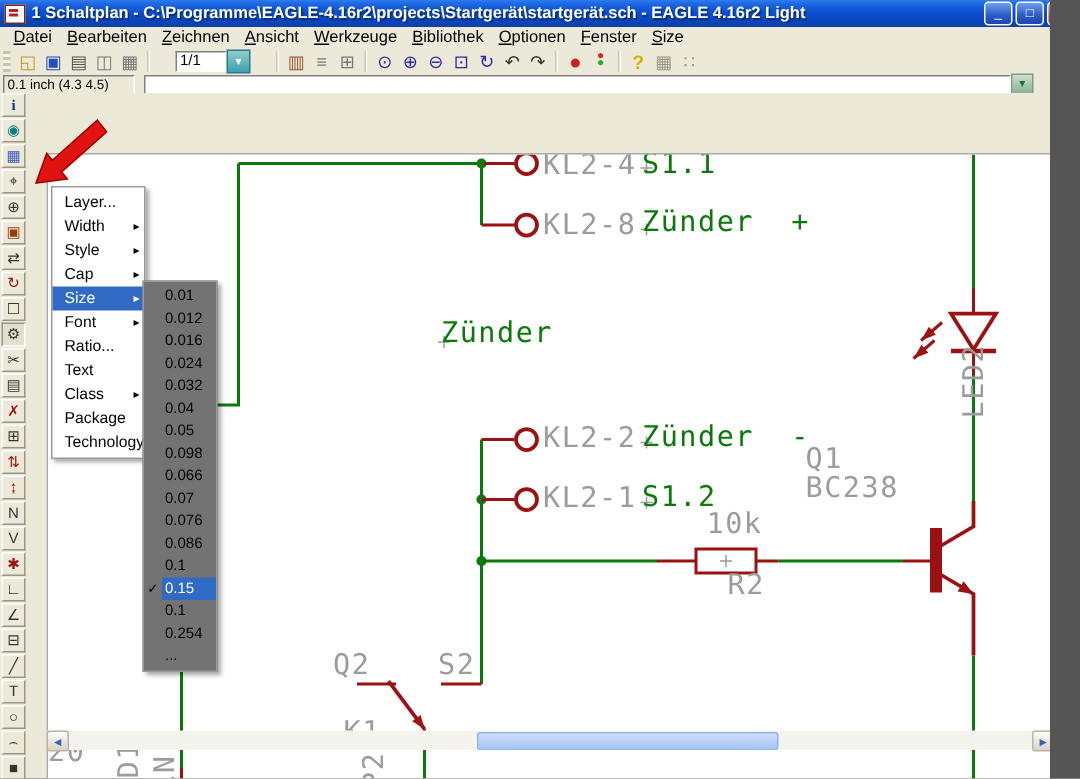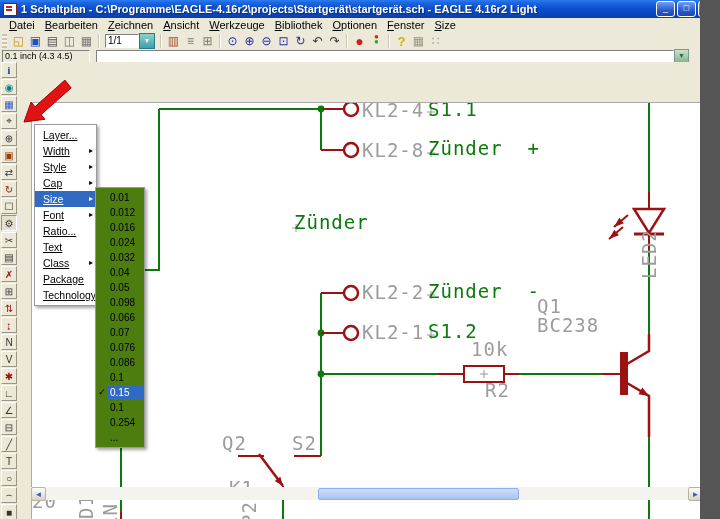--- a/index.html
+++ b/index.html
@@ -32,21 +32,21 @@
   .tbtn{width:17px;height:16px;display:flex;align-items:center;justify-content:center;
     font-size:12px;color:#444;}
   .tsep{width:1px;height:14px;background:#c9c5b2;border-right:1px solid #fff;margin:0 3px;}
   .i-open{color:#c8961e}.i-save{color:#1f4fc0}.i-print{color:#555}.i-cam{color:#777}
   .i-board{color:#777}.i-use{color:#a0522d}.i-script{color:#777}.i-run{color:#777}
   .i-zoom{color:#2a2aaa}.i-undo{color:#333}
   .i-stop{color:#d21f1f;font-size:14px}
   .i-light{color:#1faf1f;font-size:8px;text-shadow:0 -5px 0 #d22;}
   .i-help{color:#d4b100;font-weight:bold;font-size:13px}
   .i-grid{color:#9a9684}
-  #sheetcombo{display:flex;align-items:center;margin:0 2px;}
+  #sheetcombo{display:flex;align-items:center;margin:0 14px;}
   #sheetfield{width:28px;height:12px;background:#fff;border:1px solid;
     border-color:#808080 #fff #fff #808080;font-size:10px;padding:0 2px;line-height:12px;}
   #sheetdrop{width:14px;height:14px;background:linear-gradient(180deg,#8fd0c8,#3f9fb0);
     border:1px solid #2a7a8a;color:#fff;font-size:8px;text-align:center;line-height:13px;}
   
   #cmdbar{position:absolute;left:0;top:50px;width:720px;height:12px;background:#ece9d8;
     display:flex;align-items:center;}
   #coordbox{width:82px;height:11px;margin-left:2px;background:#ece9d8;border:1px solid;
     border-color:#808080 #fff #fff #808080;font-size:9px;line-height:11px;padding:0 2px;
     white-space:nowrap;color:#000;}
@@ -79,24 +79,24 @@
   #corner{position:absolute;left:703px;top:425px;width:15px;height:13px;background:#ece9d8;}
   .sbtn{position:absolute;background:linear-gradient(180deg,#fdfdfb,#d8d4c6);
     border:1px solid #b8b4a2;border-radius:2px;color:#3a62c0;font-size:8px;
     display:flex;align-items:center;justify-content:center;}
   .sthumb{position:absolute;background:linear-gradient(90deg,#cddff8,#a9c4f2);
     border:1px solid #8cb0f8;border-radius:2px;}
   #hthumb{background:linear-gradient(180deg,#cddff8,#a9c4f2);}
   
   #ctxmenu{position:absolute;left:34px;top:124px;width:61px;background:#fff;
     border:1px solid #9a9a9a;box-shadow:2px 2px 3px rgba(0,0,0,.35);padding:2px 0;z-index:40;}
-  .cmrow{position:relative;height:16px;line-height:16px;font-size:10.5px;padding-left:8px;color:#000;text-decoration:underline;}
+  .cmrow{position:relative;height:16px;line-height:16px;font-size:10.5px;padding-left:8px;color:#000;}
   .cmrow .arr{position:absolute;right:3px;top:0;font-size:8px;}
   .cmrow.hl{background:#316ac5;color:#fff;}
-  #sizemenu{position:absolute;left:95px;top:187px;width:48px;background:#4d7c0f;
+  #sizemenu{position:absolute;left:95px;top:187px;width:48px;background:#737373;
     border:1px solid #9a9a9a;box-shadow:2px 2px 3px rgba(0,0,0,.35);padding:2px 0;z-index:40;}
   .smrow{display:flex;height:15px;line-height:15px;font-size:10px;color:#000;}
   .smrow .chk{width:12px;text-align:center;font-size:9px;}
   .smrow .val{flex:1;padding-left:2px;}
   .smrow.hl .val{background:#316ac5;color:#fff;}
   
   #arrowsvg{position:absolute;left:0;top:0;z-index:60;pointer-events:none;}
 </style>
 </head>
 <body>

